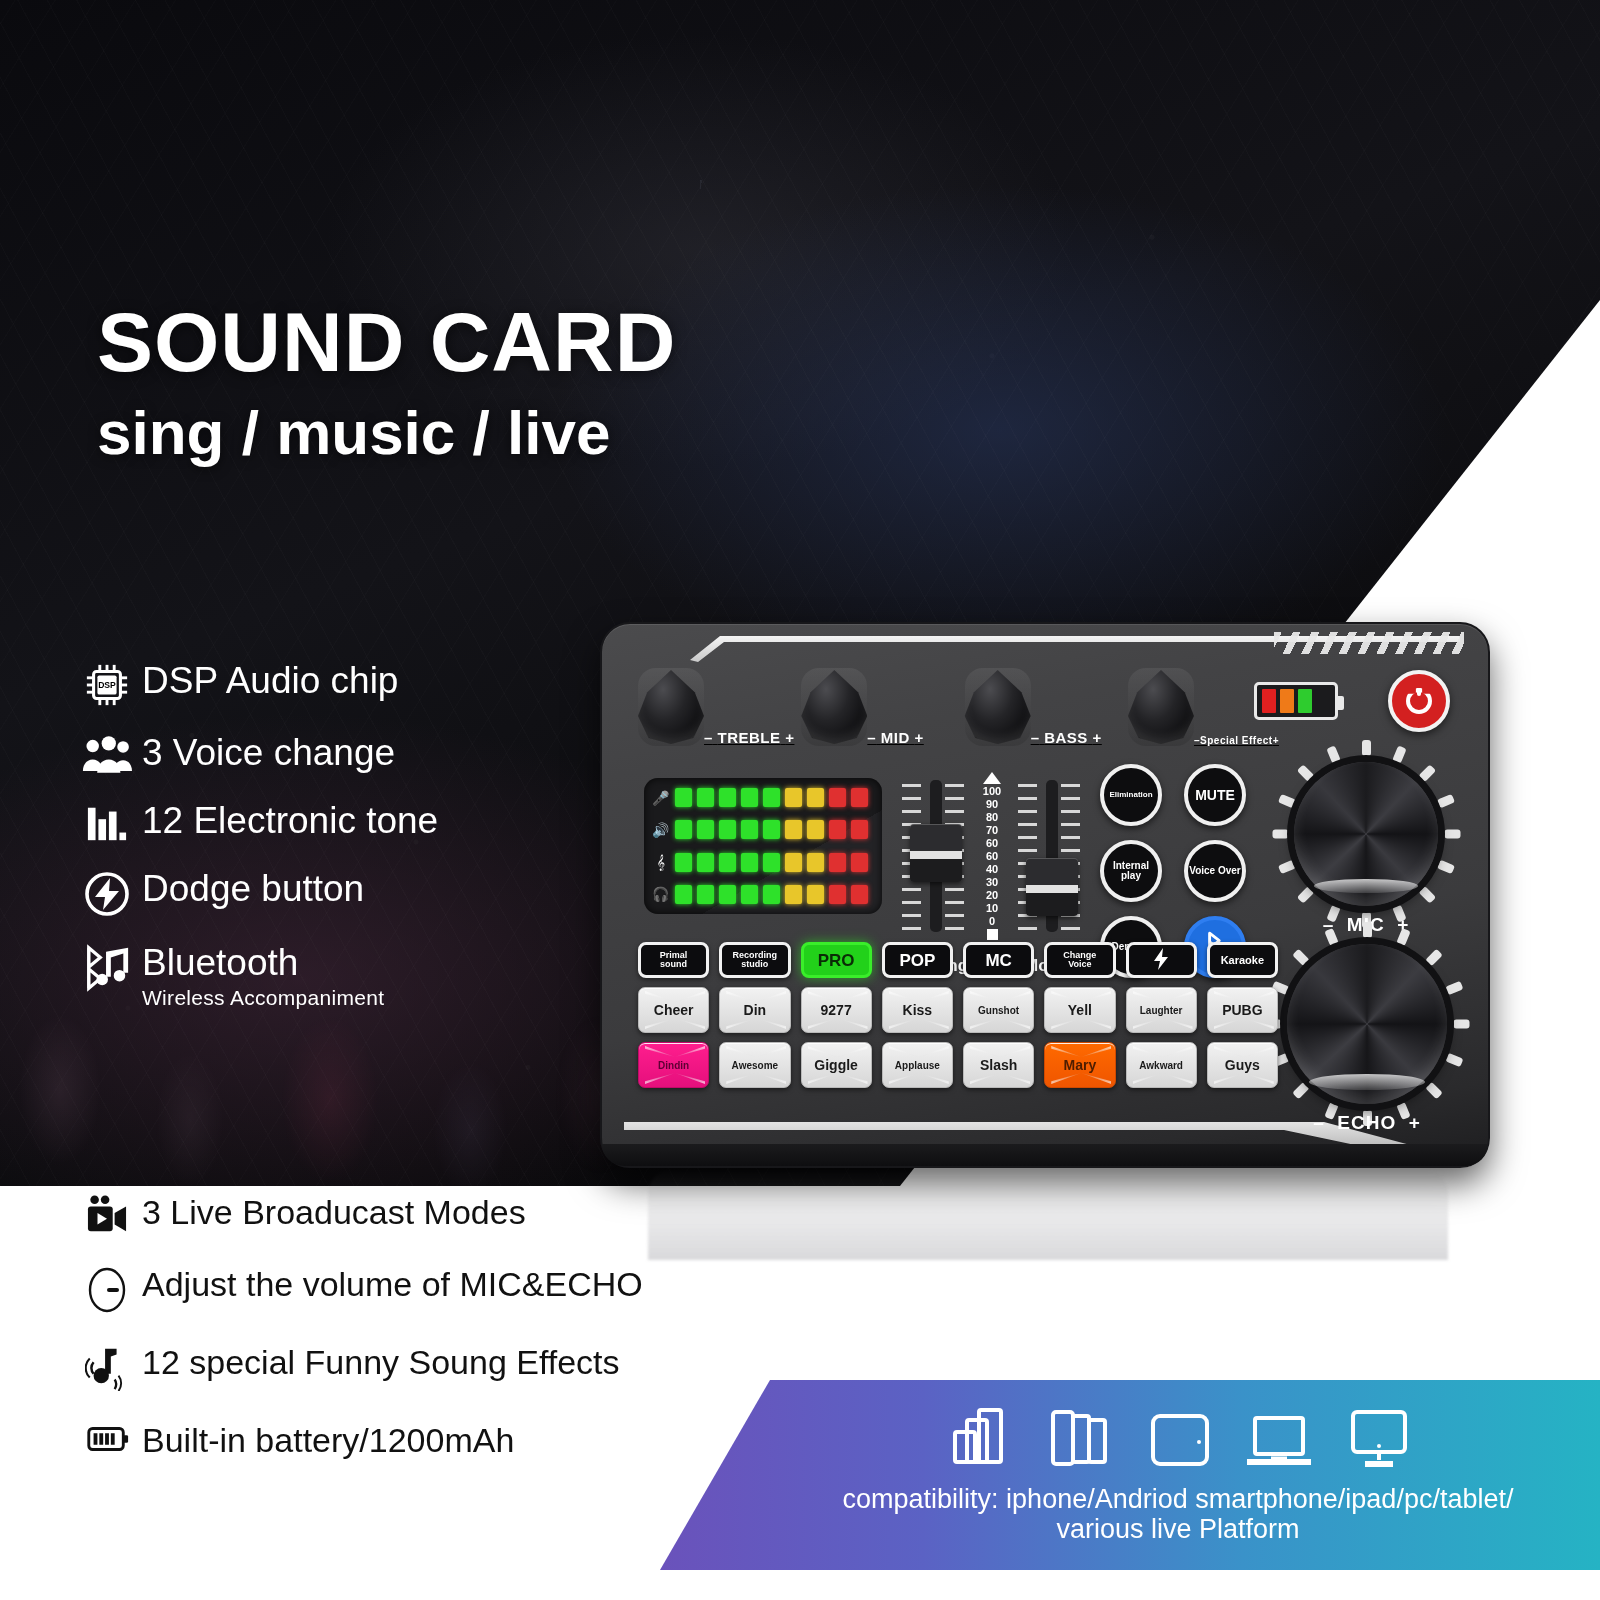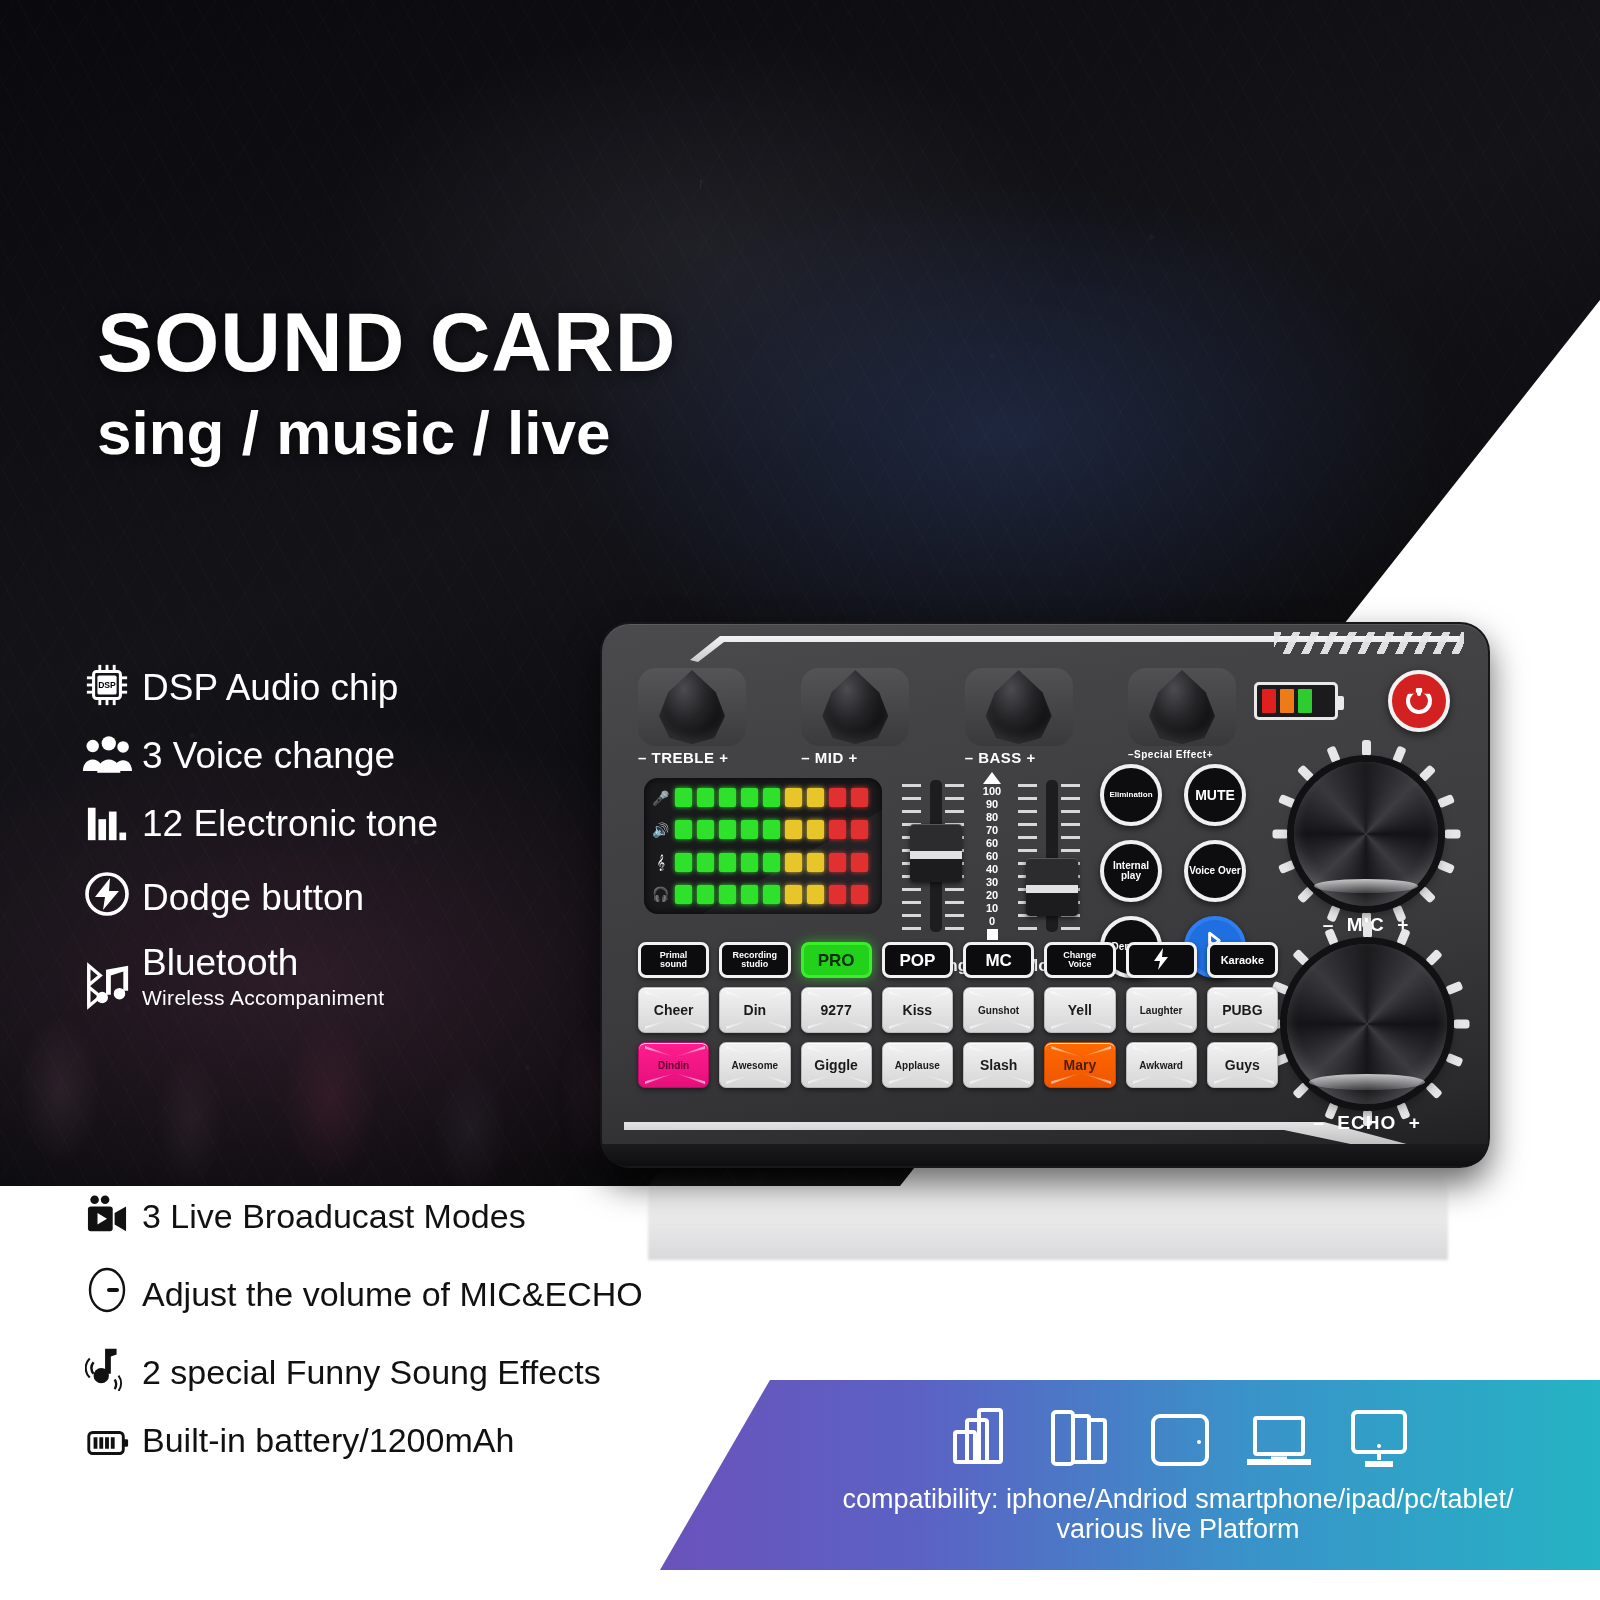--- a/index.html
+++ b/index.html
@@ -65,21 +65,21 @@
     font-size:84px; font-weight:bold; color:#ffffff; letter-spacing:1px;
     line-height:1.0; text-shadow:0 2px 14px rgba(0,0,0,.6);
   }
   .headline h2 {
     font-size:62px; font-weight:bold; color:#ffffff; margin-top:18px;
     line-height:1.0; text-shadow:0 2px 12px rgba(0,0,0,.6);
   }
 
   
   .feat-top { position:absolute; left:72px; top:662px; width:520px; }
-  .frow { display:flex; align-items:flex-end; margin-bottom:26px; }
+  .frow { display:flex; align-items:flex-start; margin-bottom:26px; }
   .frow .ficon { width:70px; min-width:70px; display:flex; align-items:center; justify-content:center; }
   .frow .ftext { color:#ffffff; font-size:37px; line-height:1.05; }
   .frow .fsub { color:#ffffff; font-size:21px; margin-top:3px; letter-spacing:.3px; }
 
   .feat-bottom { position:absolute; left:72px; top:1195px; width:700px; }
   .feat-bottom .frow { margin-bottom:32px; }
   .feat-bottom .ftext { color:#111111; font-size:34px; }
 
   
   .device {
@@ -112,21 +112,21 @@
   .dev-reflection {
     position:absolute; left:648px; top:1168px; width:800px; height:92px;
     border-radius:0 0 26px 26px;
     background:linear-gradient(180deg, rgba(170,170,175,.45), rgba(255,255,255,0));
     filter:blur(1.5px);
     transform:scaleY(-1);
   }
 
   
   .knob-row { position:absolute; left:36px; top:44px; width:600px; display:flex; justify-content:space-between; }
-  .knob-cell { width:110px; display:flex; flex-direction:column; align-items:flex-start; }
+  .knob-cell { width:110px; display:flex; flex-direction:row; align-items:flex-end;text-decoration:underline; }
   .knob-seat {
     width:108px; height:78px; border-radius:18px;
     background:linear-gradient(180deg,rgba(255,255,255,.07),rgba(0,0,0,.12));
     display:flex; align-items:flex-start; justify-content:center; position:relative;
   }
   .teardrop {
     width:66px; height:74px; position:relative; margin-top:2px;
     background:radial-gradient(ellipse at 38% 26%, #4c4c50 0%, #242427 40%, #0c0c0e 78%);
     border-radius:50% 50% 50% 50% / 62% 62% 38% 38%;
     clip-path: polygon(50% 0%, 86% 30%, 100% 62%, 84% 92%, 50% 100%, 16% 92%, 0% 62%, 14% 30%);
@@ -400,21 +400,21 @@
           <g fill="#111">
             <path d="M20 4 L20 30 L26 30 L26 12 L32 10 L32 4 Z"></path>
             <circle cx="16" cy="32" r="8"></circle>
             <path d="M8 18 a9 9 0 0 0 0 12" fill="none" stroke="#111" stroke-width="2.6"></path>
             <path d="M4 14 a14 14 0 0 0 0 20" fill="none" stroke="#111" stroke-width="2.2"></path>
             <path d="M30 36 a9 9 0 0 1 0 10" fill="none" stroke="#111" stroke-width="2.4"></path>
             <path d="M34 32 a13 13 0 0 1 0 16" fill="none" stroke="#111" stroke-width="2"></path>
           </g>
         </svg>
       </span>
-      <span class="ftext">2 special Funny Soung Effects</span>
+      <span class="ftext">12 special Funny Soung Effects</span>
     </div>
 
     <div class="frow">
       <span class="ficon">
         <svg width="46" height="32" viewBox="0 0 48 32">
           <rect x="5" y="5" width="36" height="22" rx="4" fill="none" stroke="#111" stroke-width="3"></rect>
           <rect x="41" y="12" width="5" height="8" rx="1.5" fill="#111"></rect>
           <g fill="#111">
             <rect x="10" y="10" width="4" height="12"></rect>
               <rect x="16" y="10" width="4" height="12"></rect>

